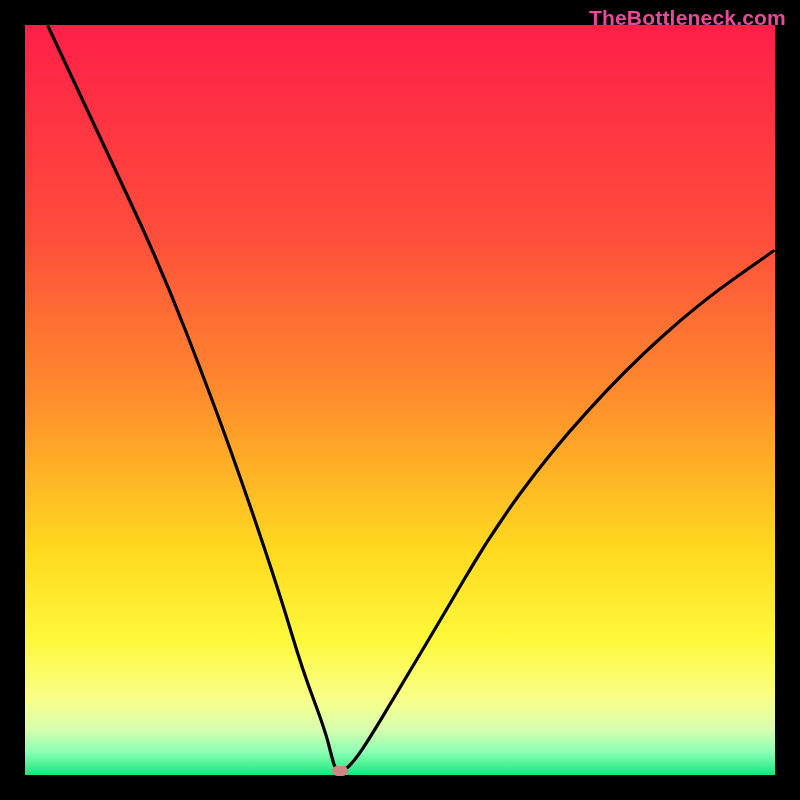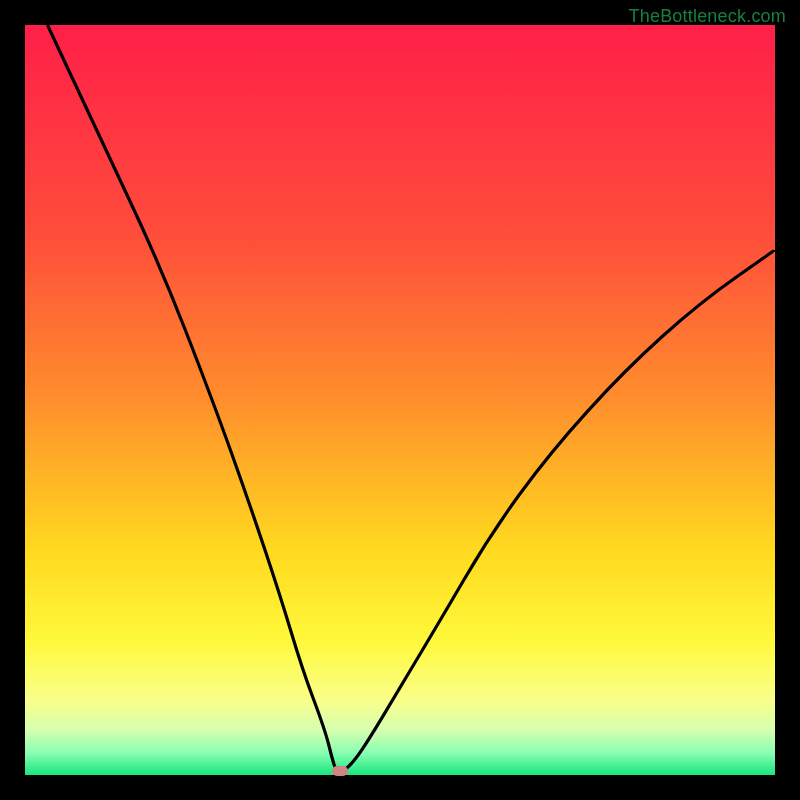--- a/index.html
+++ b/index.html
@@ -11,23 +11,23 @@
   .frame {
     width: 800px;
     height: 800px;
     background: #000;
     position: relative;
   }
   .watermark {
     position: absolute;
     top: 6px;
     right: 14px;
-    color: #15803d;
-    font-size: 18px;
-    font-weight: 400;
+    color: #ec4899;
+    font-size: 21px;
+    font-weight: 700;
     letter-spacing: 0.2px;
     user-select: none;
     z-index: 2;
   }
   .plot-area {
     position: absolute;
     left: 25px;
     top: 25px;
     width: 750px;
     height: 750px;

